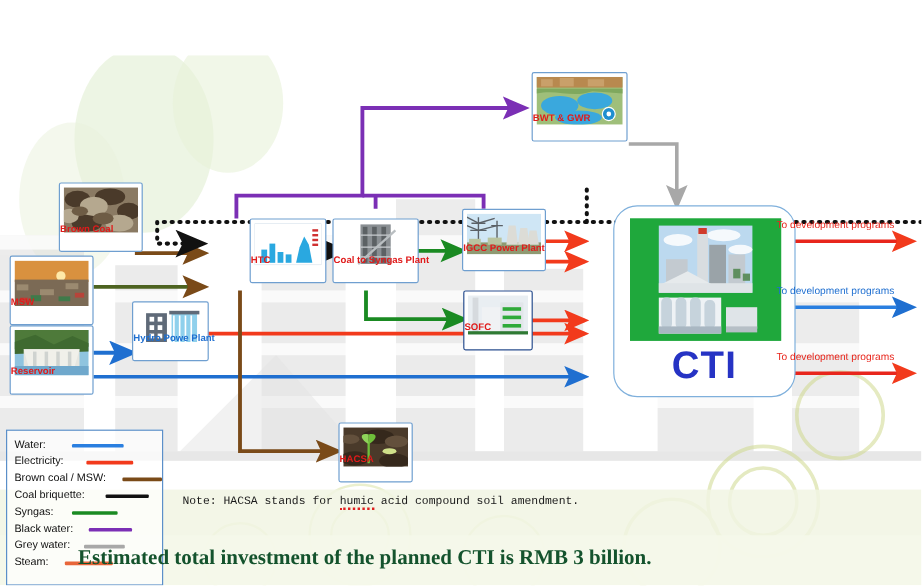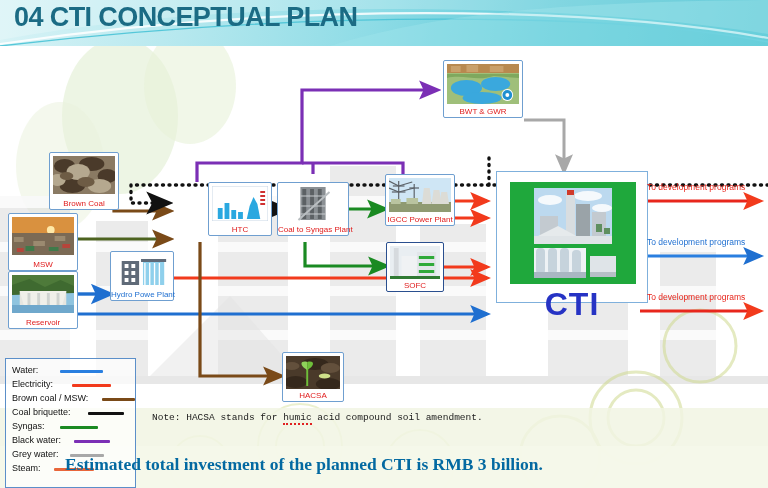--- a/index.html
+++ b/index.html
@@ -25,22 +25,22 @@
     color:#1b6b84;white-space:nowrap;
   }
 
   
   .canvas{position:absolute;left:0;top:46px;width:768px;height:442px;background:#ffffff;overflow:hidden;}
   .bgart{position:absolute;left:0;top:0;width:768px;height:442px;}
 
   
   .node{position:absolute;box-sizing:border-box;border:1px solid #6f9fd0;background:#ffffff;border-radius:2px;}
   .node .thumb{position:absolute;left:3px;top:3px;right:3px;overflow:hidden;}
-  .node .cap{position:absolute;left:0;right:0;bottom:1px;text-align:center;
-    font-size:8px;font-weight:normal;color:#e01b1b;line-height:9px;white-space:nowrap;}
+  .node .cap{position:absolute;left:0;right:0;bottom:14px;text-align:left;
+    font-size:8px;font-weight:bold;color:#e01b1b;line-height:9px;white-space:nowrap;}
 
   .capBlue{color:#1f6fd0 !important;}
 
   
   .capBig{font-size:11px;}
 
   
   .devlabel{position:absolute;font-size:8.5px;white-space:nowrap;}
   .devRed{color:#e8261c;}
   .devBlue{color:#1f6fd0;}
@@ -55,38 +55,29 @@
   
   .legend{position:absolute;box-sizing:border-box;border:1px solid #5b8fc9;background:rgba(255,255,255,0.72);}
   .legrow{position:absolute;left:6px;height:13px;font-size:9px;color:#111111;white-space:nowrap;}
   .legrow .lbl{position:absolute;left:0;top:0;line-height:13px;}
   .legrow .swatch{position:absolute;height:3px;top:6px;border-radius:1px;}
 
   
   .note{position:absolute;font-size:9.5px;color:#1a1a1a;white-space:nowrap;}
   .squig{border-bottom:2px dotted #e02020;}
   .footer{position:absolute;left:0;width:608px;text-align:center;
-    font-family:"Liberation Serif", serif;font-weight:bold;font-size:17.5px;color:#0369a1;}
+    font-family:"Liberation Serif", serif;font-weight:bold;font-size:17.5px;color:#14532d;}
 
   svg{display:block;}
 </style>
 </head>
 <body>
 
 <div id="root">
 
-  <div class="header">
-    <svg class="wave" viewBox="0 0 768 46" preserveAspectRatio="none">
-      <path d="M0,40 C140,14 300,6 470,10 C600,13 690,22 768,34 L768,0 L0,0 Z" fill="#ffffff" opacity="0.22"></path>
-      <path d="M0,44 C160,20 330,10 500,14 C620,17 700,26 768,38" fill="none" stroke="#ffffff" stroke-width="2.2" opacity="0.85"></path>
-      <path d="M0,46 C170,26 340,16 520,20 C640,23 710,31 768,42" fill="none" stroke="#49c3d6" stroke-width="1.4" opacity="0.9"></path>
-      <path d="M330,46 C430,16 540,2 768,0 L768,46 Z" fill="#9fe4ec" opacity="0.45"></path>
-    </svg>
-    <div class="headerTitle">04 CTI CONCEPTUAL PLAN</div>
-  </div>
 
   <div class="canvas">
 
     <svg class="bgart" viewBox="0 0 768 442" preserveAspectRatio="none">
       <rect x="0" y="0" width="768" height="442" fill="#ffffff"></rect>
 
       <ellipse cx="120" cy="70" rx="58" ry="78" fill="#dfeccd" opacity="0.55"></ellipse>
       <ellipse cx="190" cy="40" rx="46" ry="58" fill="#e7f1d8" opacity="0.6"></ellipse>
       <ellipse cx="60" cy="120" rx="44" ry="64" fill="#e9f2dc" opacity="0.5"></ellipse>
 
@@ -410,21 +401,21 @@
             </g>
           <path d="M22,30 L22,12" stroke="#6fbf3a" stroke-width="2" fill="none"></path>
           <path d="M22,14 C14,10 14,4 22,6 Z" fill="#8fd35a"></path>
           <path d="M22,14 C30,10 30,4 22,6 Z" fill="#6fbf3a"></path>
           <ellipse cx="40" cy="20" rx="6" ry="2.5" fill="#cfe08a"></ellipse>
         </svg>
       </div>
       <div class="cap">HACSA</div>
     </div>
 
-    <div class="ctibox" style="left:496px;top:125px;width:152px;height:132px;">
+    <div class="ctibox" style="left:511px;top:125px;width:152px;height:160px;border-radius:20px;">
       <div class="ctiGreen" style="left:13px;top:10px;width:126px;height:102px;">
         <svg viewBox="0 0 126 102" preserveAspectRatio="none" style="width:100%;height:100%;">
           <rect width="126" height="102" fill="#1fa83c"></rect>
 
           <rect x="24" y="6" width="78" height="56" fill="#bcd9ef"></rect>
           <g fill="#ffffff" opacity="0.85">
               <ellipse cx="40" cy="18" rx="12" ry="5"></ellipse>
               <ellipse cx="78" cy="14" rx="14" ry="5"></ellipse>
               <ellipse cx="92" cy="26" rx="10" ry="4"></ellipse>
             </g>

